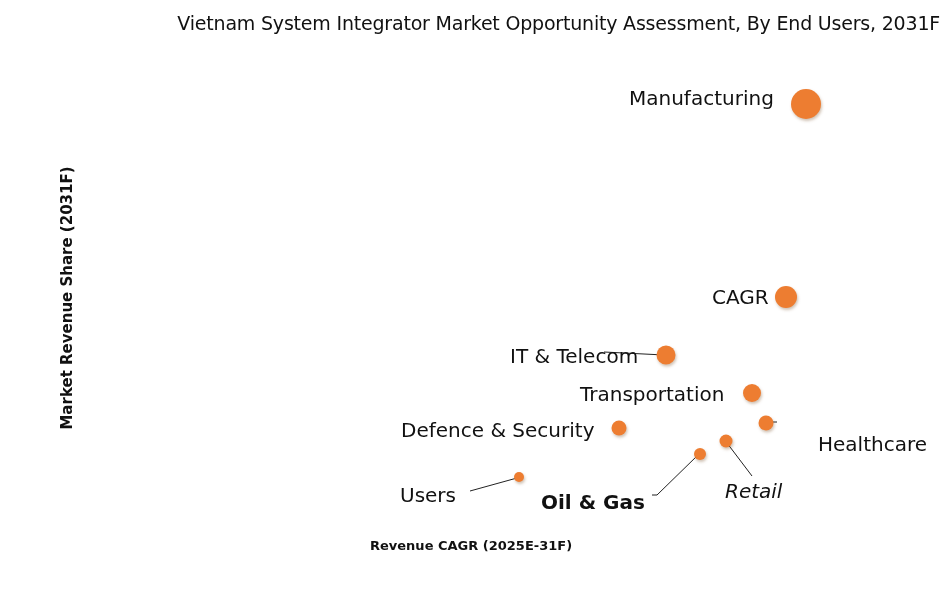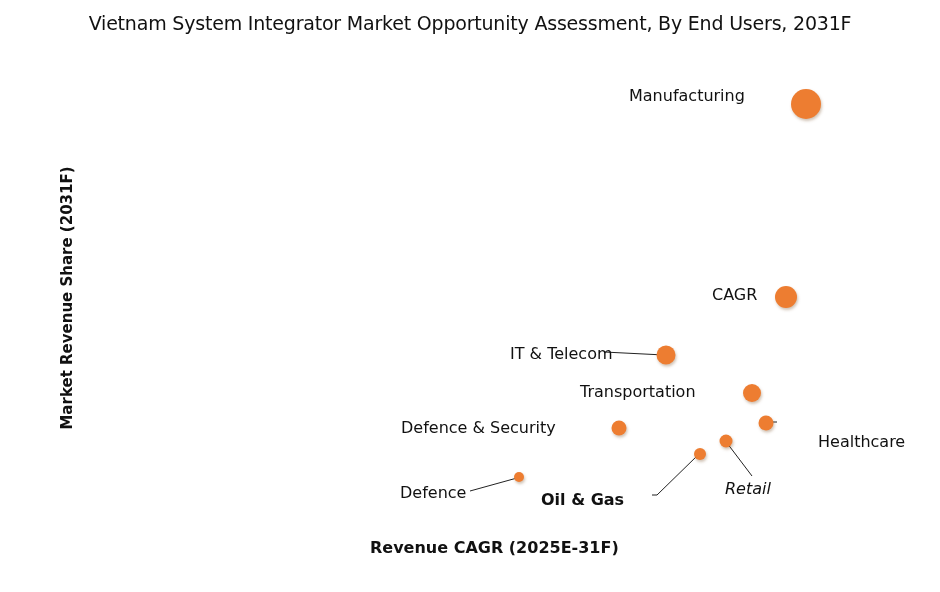--- a/index.html
+++ b/index.html
@@ -1,25 +1,25 @@
 <!DOCTYPE html>
 <html><head>
 <meta charset="utf-8">
 <style>
   html, body { margin:0; padding:0; background:#ffffff; }
   body { width:940px; height:592px; position:relative; overflow:hidden;
          font-family:"DejaVu Sans", "Liberation Sans", sans-serif; color:#111; }
-  .title { position:absolute; left:0; top:12px; width:940px; text-align:center;
+  .title { position:absolute; left:0; top:12px; width:940px; text-align:right;
            font-size:19px; font-weight:500; letter-spacing:-0.2px; }
   .ylabel { position:absolute; left:67px; top:298px; transform:translate(-50%,-50%) rotate(-90deg);
             font-size:15px; font-weight:bold; white-space:nowrap; }
-  .xlabel { position:absolute; left:370px; top:538px; font-size:16px; font-weight:bold; white-space:nowrap; }
+  .xlabel { position:absolute; left:370px; top:538px; font-size:13px; font-weight:bold; white-space:nowrap; }
   .bubble { position:absolute; border-radius:50%; background:#ED7D31;
             box-shadow:1px 2px 3px rgba(120,80,40,0.35); transform:translate(-50%,-50%); }
-  .lbl { position:absolute; font-size:16px; white-space:nowrap; color:#111; }
+  .lbl { position:absolute; font-size:20px; white-space:nowrap; color:#111; }
   svg.leaders { position:absolute; left:0; top:0; }
 </style>
 </head>
 <body>
 
 <div class="title">Vietnam System Integrator Market Opportunity Assessment, By End Users, 2031F</div>
 <div class="ylabel">Market Revenue Share (2031F)</div>
 <div class="xlabel">Revenue CAGR (2025E-31F)</div>
 
 <svg class="leaders" width="940" height="592">
@@ -42,13 +42,13 @@
 <div class="bubble" style="left:519px;top:477px;width:10px;height:10px;"></div>
 
 <div class="lbl" style="left:629px;top:86px;">Manufacturing</div>
 <div class="lbl" style="left:712px;top:285px;">CAGR</div>
 <div class="lbl" style="left:478px;top:344px;margin-left:32px;">IT &amp; Telecom</div>
 <div class="lbl" style="left:580px;top:382px;">Transportation</div>
 <div class="lbl" style="left:818px;top:432px;">Healthcare</div>
 <div class="lbl" style="left:401px;top:418px;">Defence &amp; Security</div>
 <div class="lbl" style="left:725px;top:479px;font-style:italic;">Retail</div>
 <div class="lbl" style="left:541px;top:490px;font-weight:bold;">Oil &amp; Gas</div>
-<div class="lbl" style="left:400px;top:483px;">Defence</div>
+<div class="lbl" style="left:400px;top:483px;">Users</div>
 
 </body></html>

